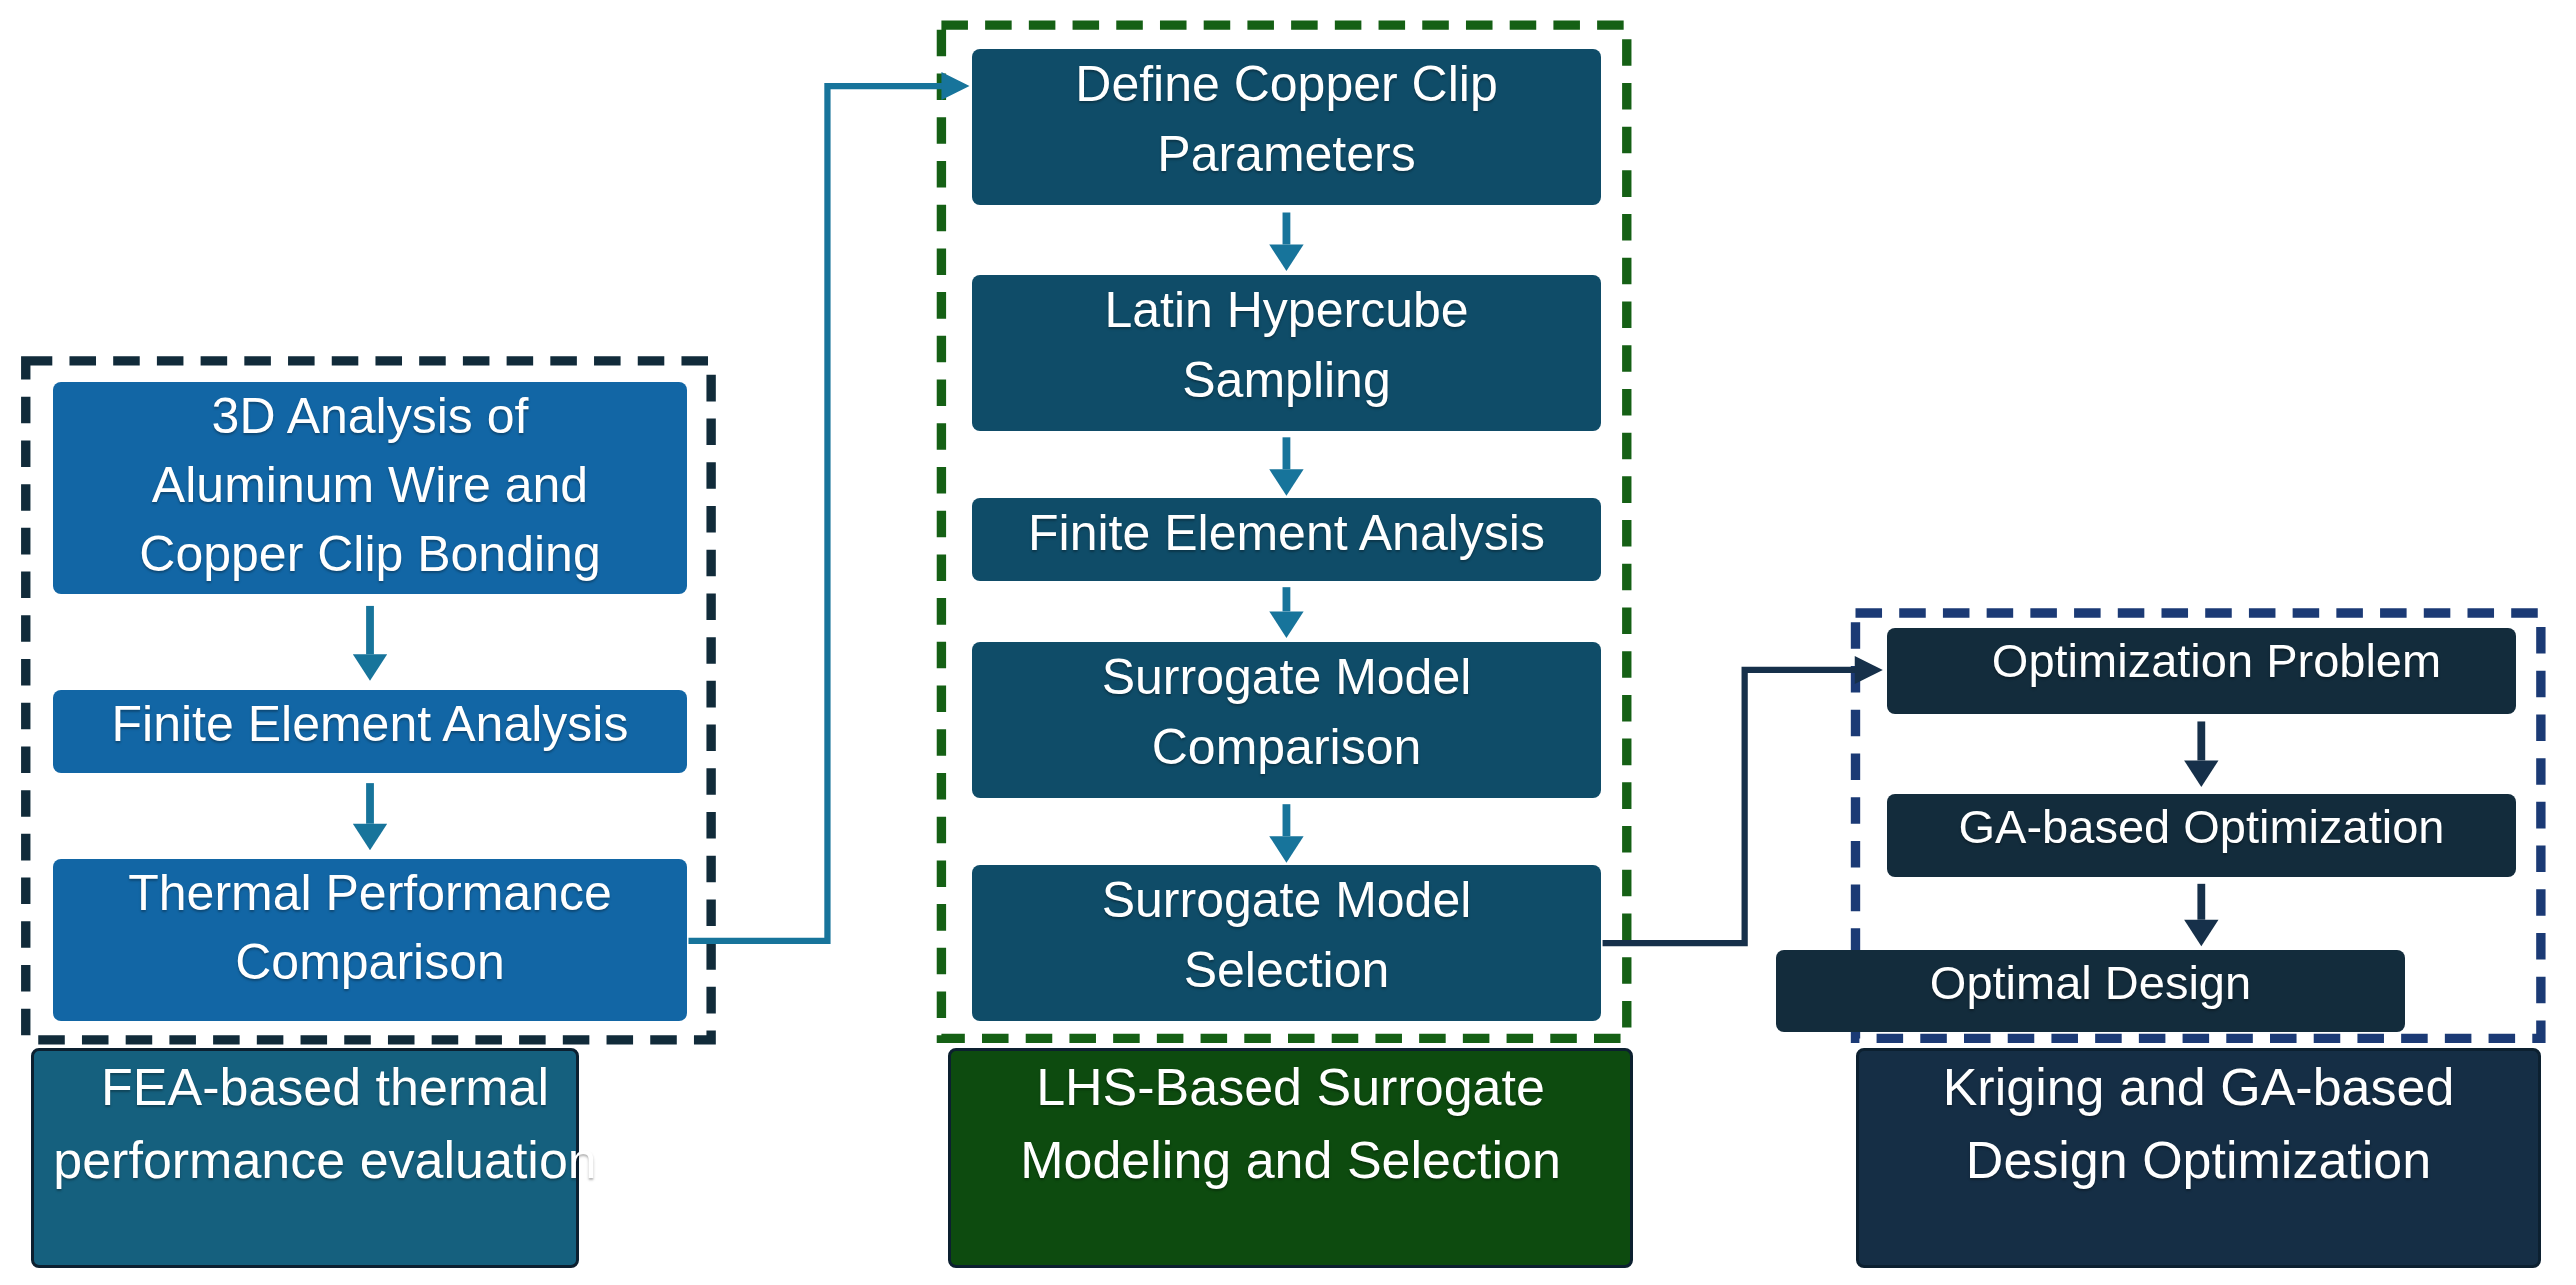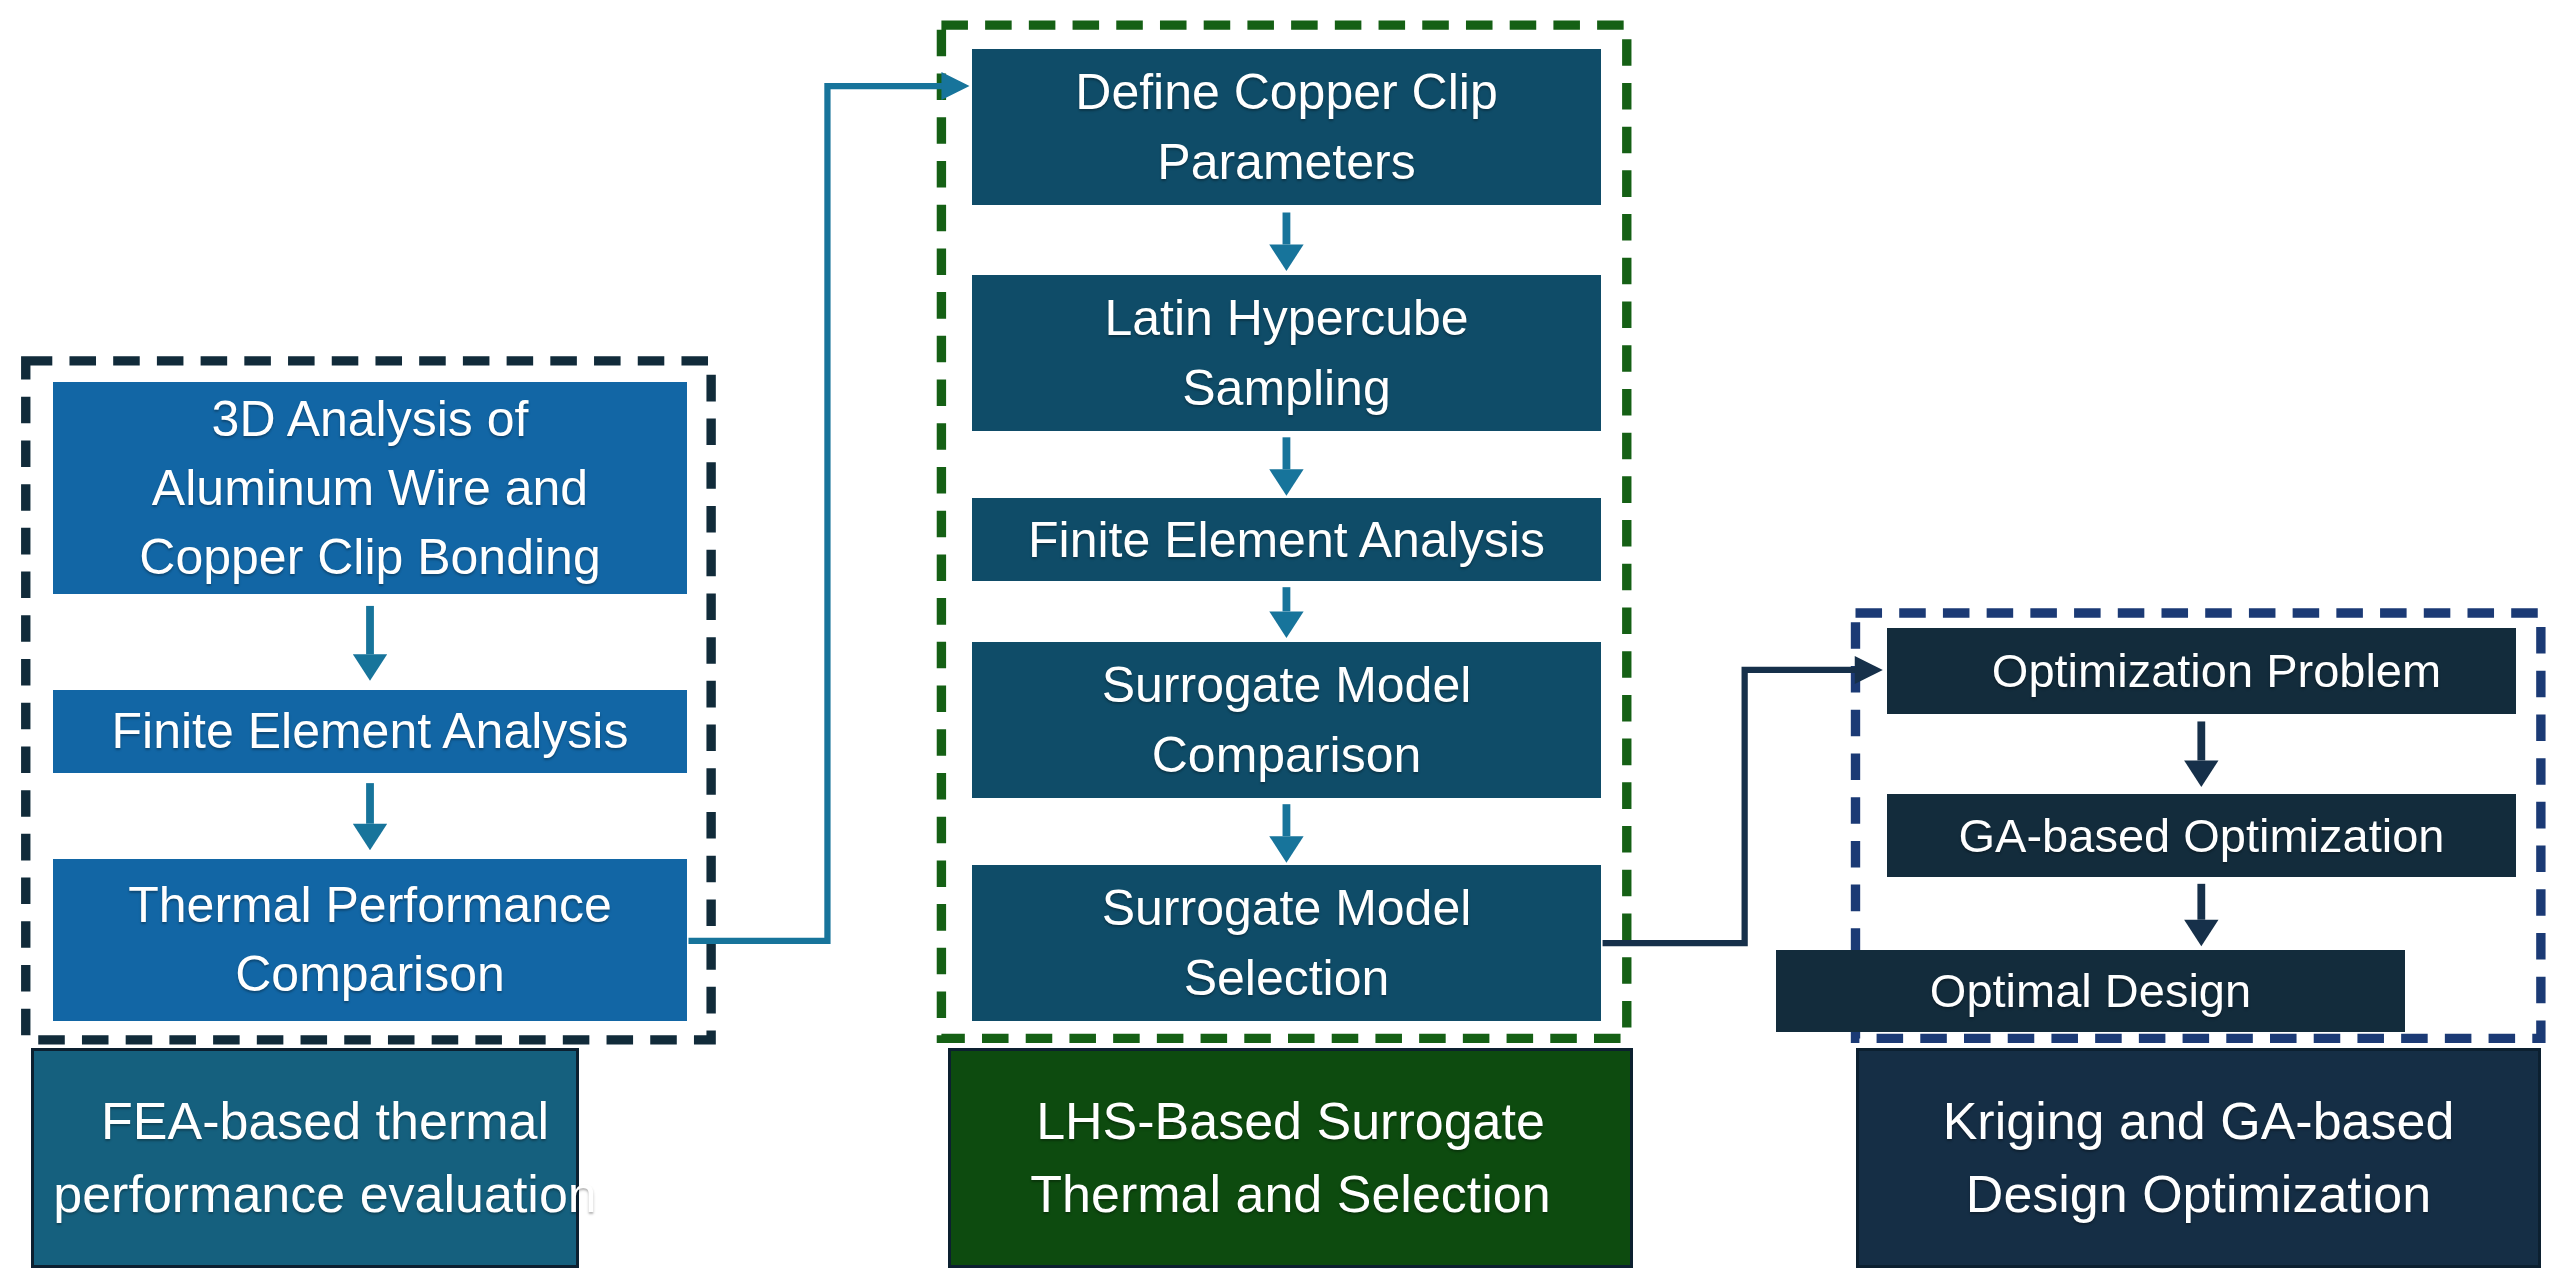--- a/index.html
+++ b/index.html
@@ -24,25 +24,26 @@
   .head-teal { fill: var(--arrow-teal); }
   .head-navy { fill: var(--arrow-navy); }
   .stem-teal { stroke: var(--arrow-teal); stroke-width: 10; }
   .stem-navy { stroke: var(--arrow-navy); stroke-width: 10; }
 
   .box {
     position: absolute;
     display: flex;
     flex-direction: column;
     align-items: center;
-    justify-content: center;
+    justify-content: flex-start;
     text-align: center;
     color: var(--text, #fff);
     text-shadow: 0 1.6px 2.3px rgba(0,0,0,0.30);
     box-sizing: border-box;
+    border-radius: 8px;
   }
   .box .ln { display: block; white-space: nowrap; }
 
   .left-step  { background: var(--left-box);  font-size: 50px; line-height: 69px; }
   .mid-step   { background: var(--mid-box);   font-size: 50px; line-height: 70px; }
   .right-step { background: var(--right-box); font-size: 47px; line-height: 66px; }
 
   .label-box {
     font-size: 52px; line-height: 73px;
     border: 3.1px solid var(--label-edge);
@@ -127,21 +128,21 @@
     <span class="ln">Comparison</span>
   </div>
 
   <div class="box mid-step" style="left:972px; top:865px; width:629px; height:156px;">
     <span class="ln">Surrogate Model</span>
     <span class="ln">Selection</span>
   </div>
 
   <div class="box label-box label-mid" style="left:948px; top:1048px; width:685px; height:220px;">
     <span class="ln">LHS-Based Surrogate</span>
-    <span class="ln">Thermal and Selection</span>
+    <span class="ln">Modeling and Selection</span>
   </div>
 
   <div class="box right-step" style="left:1887px; top:628px; width:629px; height:86px;padding-left:30px;">
     <span class="ln">Optimization Problem</span>
   </div>
 
   <div class="box right-step" style="left:1887px; top:794px; width:629px; height:83px;">
     <span class="ln">GA-based Optimization</span>
   </div>
 

